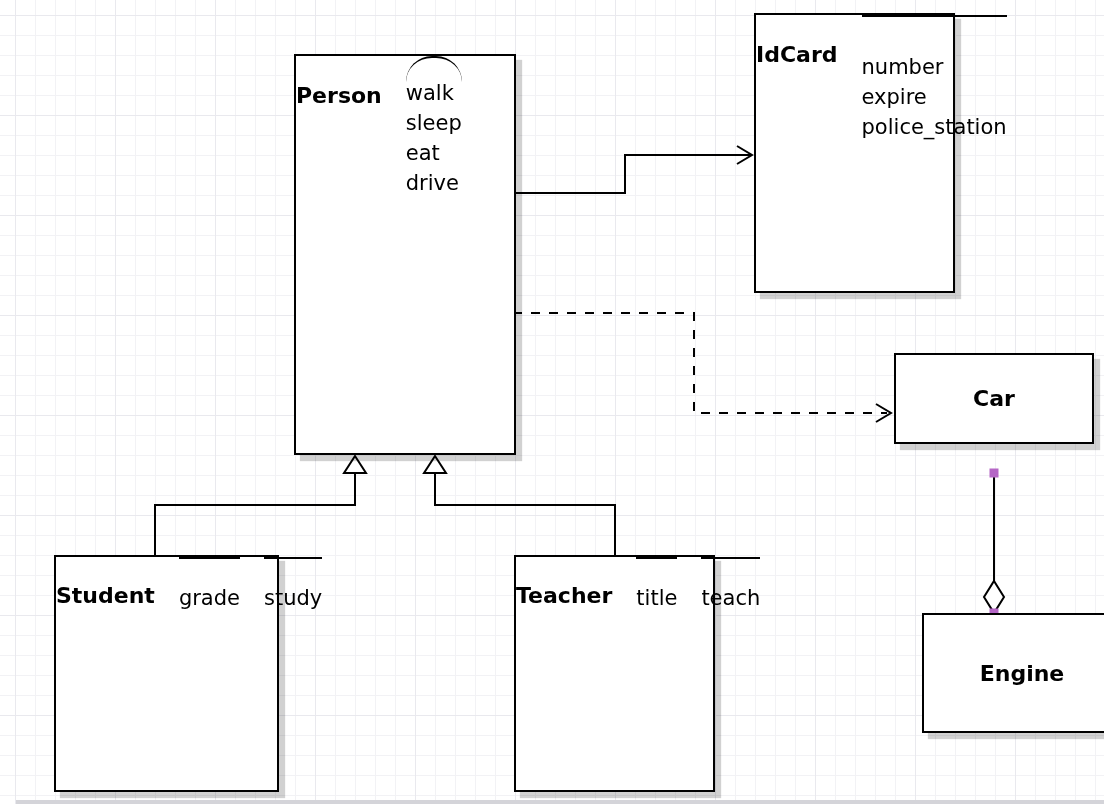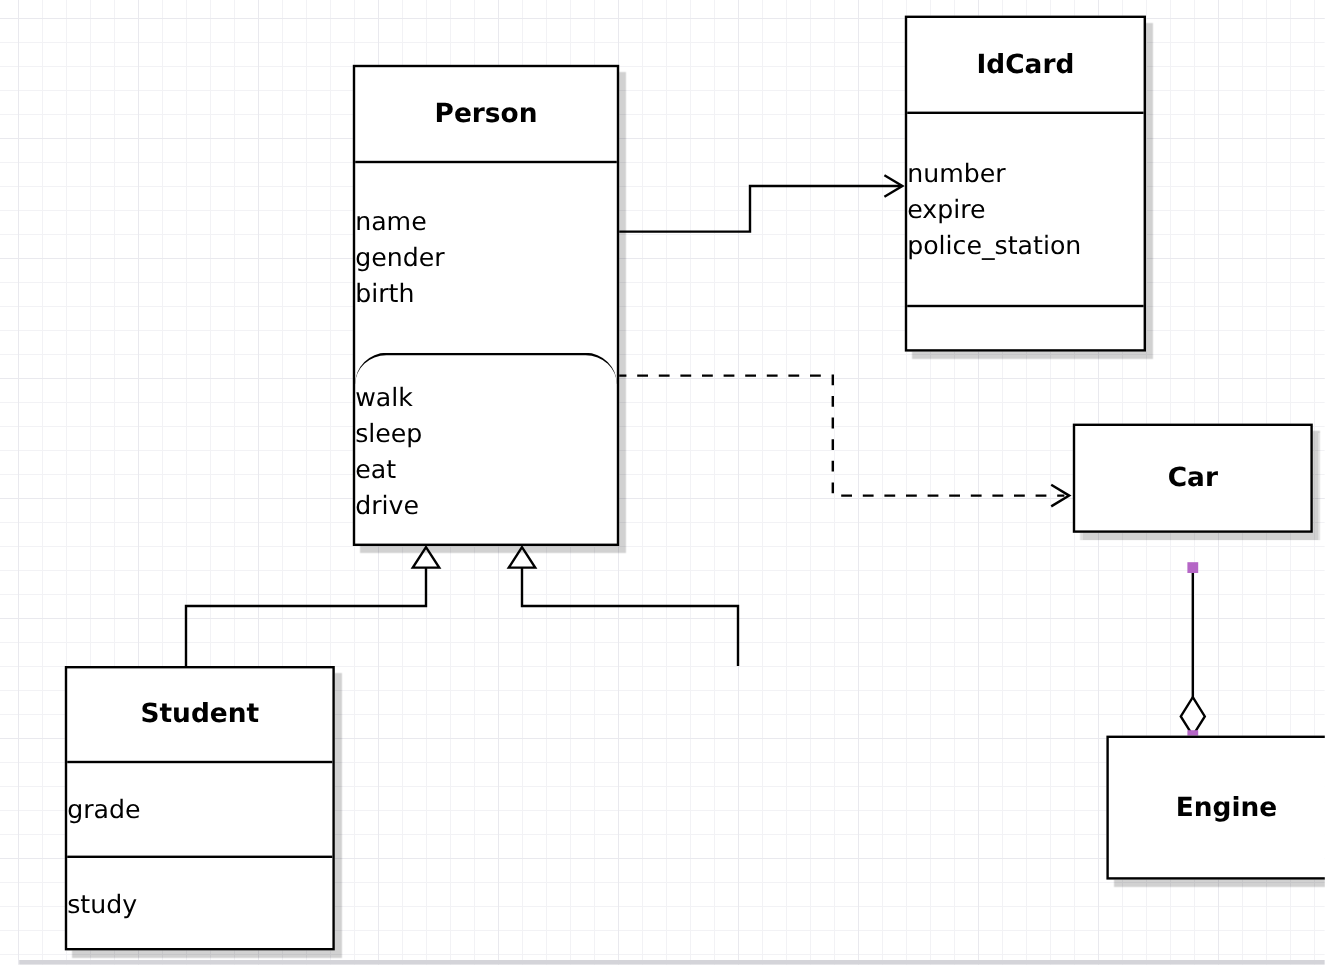--- a/index.html
+++ b/index.html
@@ -53,41 +53,42 @@
   }
 
   
   .class-box {
     position: absolute;
     box-sizing: border-box;
     background: #ffffff;
     border: 2px solid #000000;
     box-shadow: 6px 6px 1px rgba(0,0,0,0.18);
     display: flex;
-    flex-direction: column;
+    flex-direction: row;
   }
   .box-title {
     box-sizing: border-box;
     display: flex;
     align-items: center;
     justify-content: center;
     font-weight: bold;
     font-size: 22px;
     color: #000000;
     flex: 0 0 auto;
   }
   .box-section {
     box-sizing: border-box;
     border-top: 2px solid #000000;
     display: flex;
     flex-direction: column;
     justify-content: center;
     padding-left: 0;
     flex: 0 0 auto;
     overflow: hidden;
+    margin-left: 24px;
   }
   .member-line {
     font-size: 21px;
     line-height: 30px;
     color: #000000;
     white-space: nowrap;
   }
 
   
   .plain-box .box-title { flex: 1 1 auto; }
@@ -156,25 +157,20 @@
     <g>
       <line class="edge-line" x1="994" y1="473" x2="994" y2="582"></line>
       <polygon class="hollow-shape" points="994,581 1004,597 994,613 984,597"></polygon>
       <rect x="989.5" y="468.5" width="9" height="9" fill="#b566c6"></rect>
       <rect x="989.5" y="608.5" width="9" height="9" fill="#b566c6"></rect>
     </g>
   </svg>
 
   <div class="class-box" id="box-person">
     <div class="box-title">Person</div>
-    <div class="box-section section-attributes">
-        <div class="member-line">name</div>
-        <div class="member-line">gender</div>
-        <div class="member-line">birth</div>
-      </div>
     <div class="box-section section-methods">
         <div class="member-line">walk</div>
         <div class="member-line">sleep</div>
         <div class="member-line">eat</div>
         <div class="member-line">drive</div>
       </div>
   </div>
 
   <div class="class-box" id="box-idcard">
     <div class="box-title">IdCard</div>
@@ -197,16 +193,25 @@
   <div class="class-box" id="box-student">
     <div class="box-title">Student</div>
     <div class="box-section section-attributes">
         <div class="member-line">grade</div>
       </div>
     <div class="box-section section-methods">
         <div class="member-line">study</div>
       </div>
   </div>
 
+  <div class="class-box" id="box-teacher">
+    <div class="box-title">Teacher</div>
+    <div class="box-section section-attributes">
+        <div class="member-line">title</div>
+      </div>
+    <div class="box-section section-methods">
+        <div class="member-line">teach</div>
+      </div>
+  </div>
 
   <div class="page-edge-shadow"></div>
 
 </div>
 
 </body></html>

